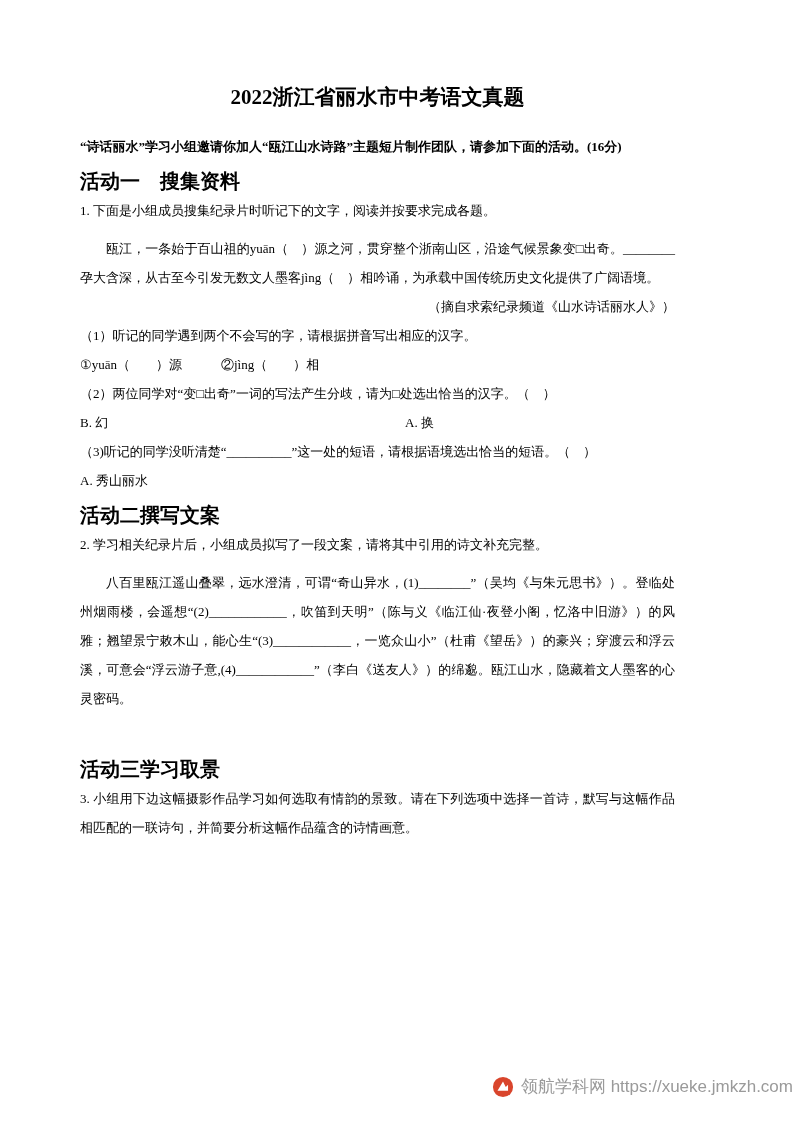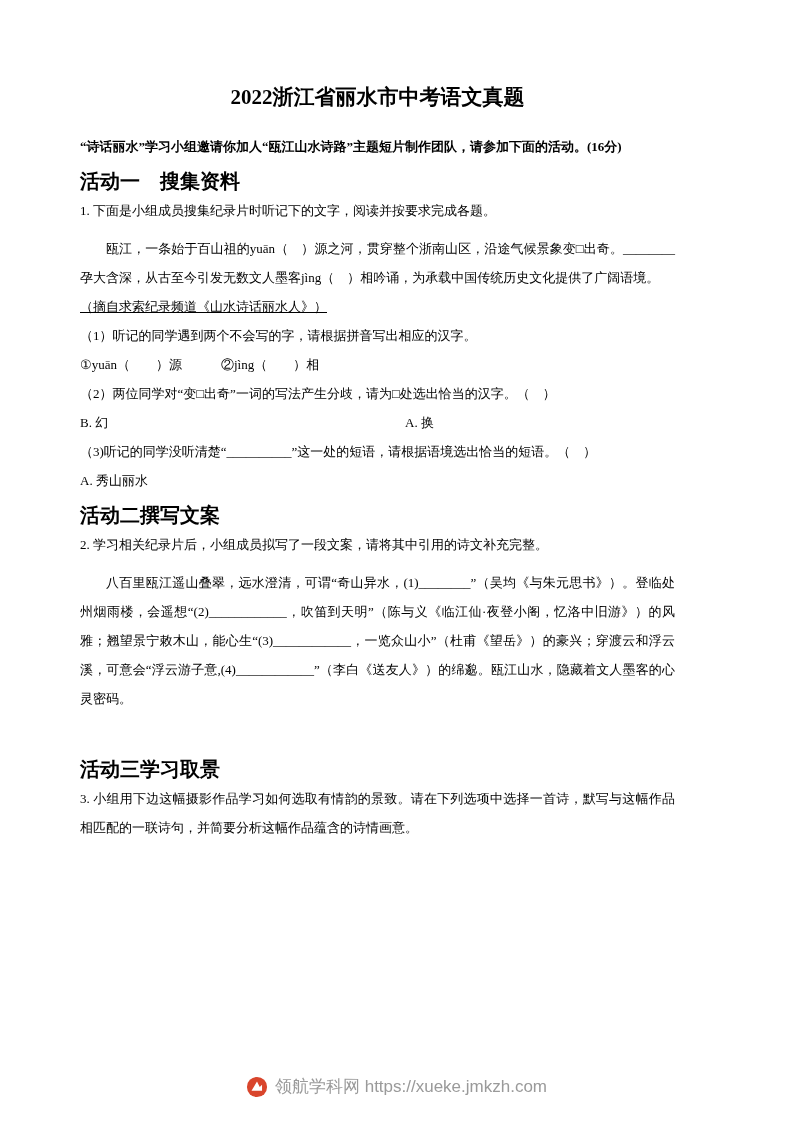--- a/index.html
+++ b/index.html
@@ -29,42 +29,42 @@
     line-height: 30px;
   }
   p, .line {
     margin: 0;
     font-size: 13px;
     line-height: 29px;
     text-align: justify;
   }
   .bold { font-weight: bold; }
   .indent { text-indent: 2em; margin-top: 9px; }
-  .right { text-align: left; text-decoration: underline; }
+  .right { text-align: right; }
   .heading {
     font-weight: bold;
     font-size: 20px;
     line-height: 29px;
     margin: 6px 0 0 0;
   }
   .options {
     display: grid;
     grid-template-columns: 325px 1fr;
     font-size: 15px;
     line-height: 29px;
   }
   .gap-large { height: 36px; }
   .footer {
     position: absolute;
     left: 0;
     right: 0;
     bottom: 24px;
     display: flex;
     align-items: center;
-    justify-content: center;
+    justify-content: flex-end;
     gap: 7px;
     color: #9a9a9a;
     font-size: 17px;
     font-family: "Liberation Sans", "DejaVu Sans", sans-serif;
   }
   .logo {
     width: 22px;
     height: 22px;
     display: inline-flex;
   }

